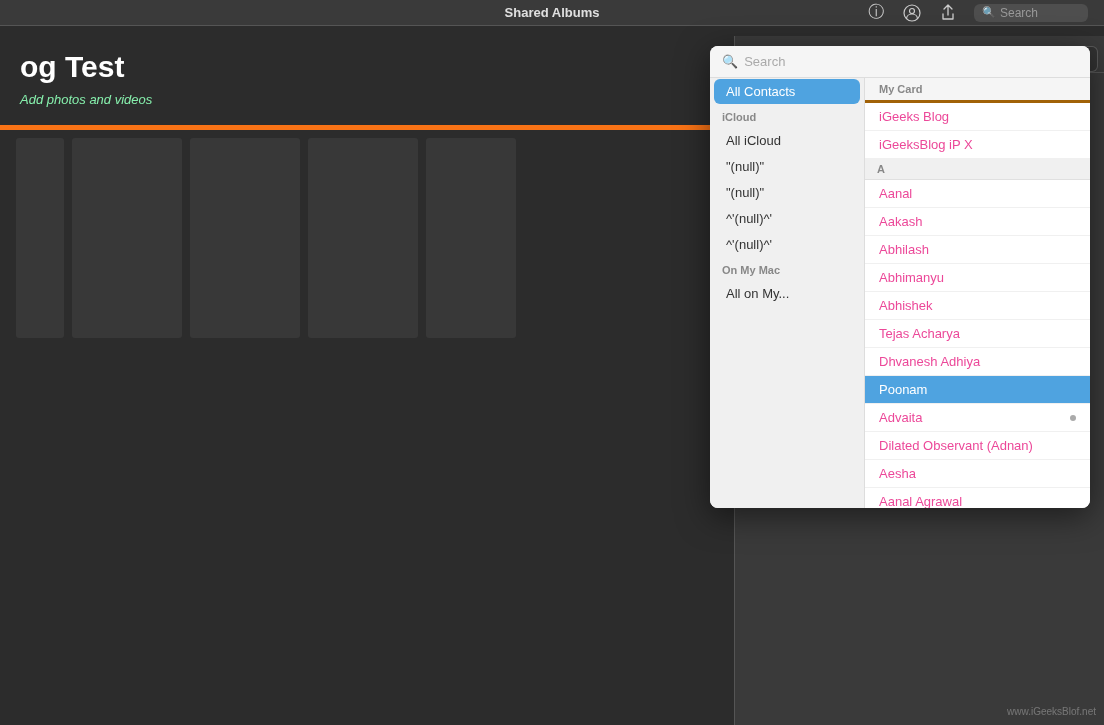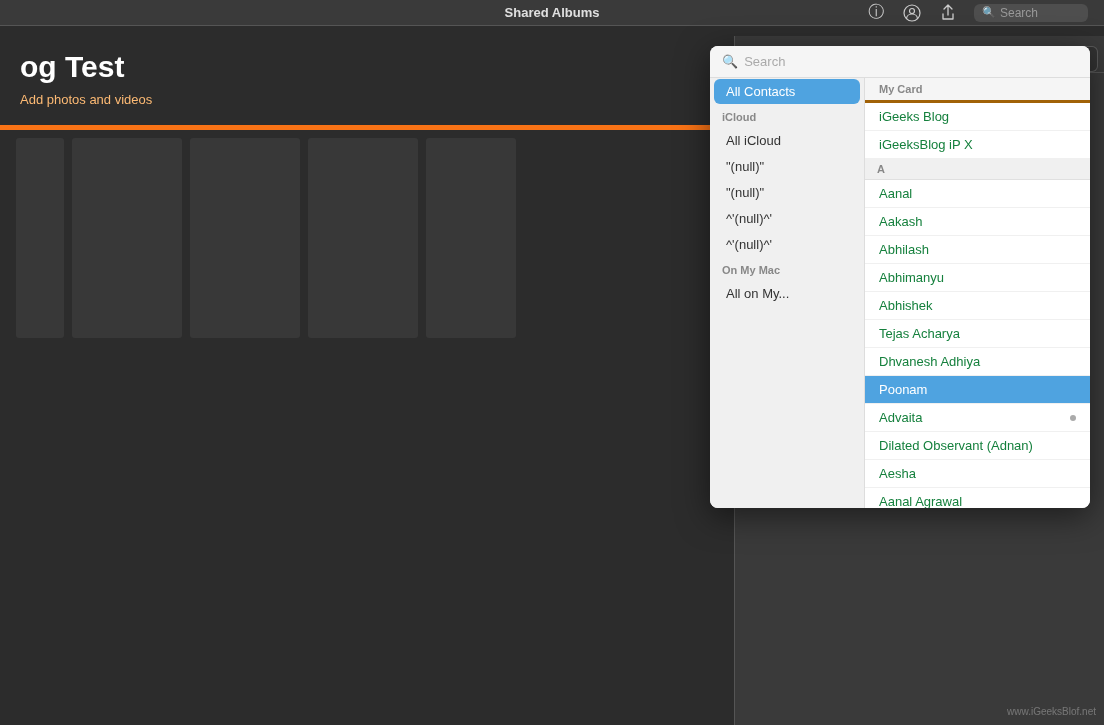--- a/index.html
+++ b/index.html
@@ -144,21 +144,21 @@
       padding: 4px 12px;
       font-size: 11px;
       font-weight: 600;
       color: #888;
       background: #f0f0f0;
       border-bottom: 1px solid #e0e0e0;
     }
     .contact-item {
       padding: 6px 14px;
       font-size: 13px;
-      color: #15803d;
+      color: #ec4899;
       cursor: pointer;
       border-bottom: 1px solid #f0f0f0;
       display: flex;
       align-items: center;
       gap: 4px;
     }
     .contact-item.highlighted {
       background: #4fa3e0;
       color: #fff;
       justify-content: flex-end;
@@ -238,21 +238,21 @@
     </div>
     <div class="search-bar-top">
       <span style="color:#aaa;font-size:11px;">🔍</span>
       <input type="text" placeholder="Search" style="">
     </div>
   </div>
 </div>
 
 <div style="position:absolute;top:36px;left:0;right:370px;height:94px;background:#2c2c2c;padding:14px 20px 8px;border-bottom:5px solid #f97316;">
   <div style="font-size:30px;font-weight:700;color:#fff;margin-bottom:8px;">og Test</div>
-  <div style="font-size:13px;color:#fdba74;cursor:pointer;">Add photos and videos</div>
+  <div style="font-size:13px;color:#86efac;cursor:pointer;font-style:italic;">Add photos and videos</div>
 </div>
 
 <div class="bg-photos dimmed">
   <div class="bg-photo" style="width:48px;height:200px;"></div>
   <div class="bg-photo" style="width:110px;height:200px;"></div>
   <div class="bg-photo" style="width:110px;height:200px;"></div>
   <div class="bg-photo" style="width:110px;height:200px;"></div>
   <div class="bg-photo" style="width:90px;height:200px;"></div>
 </div>
 

